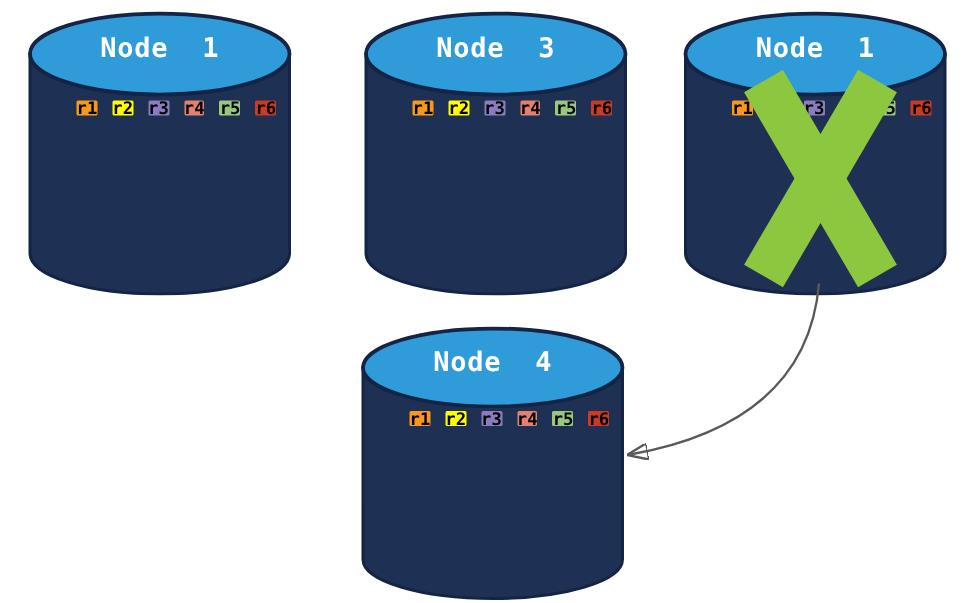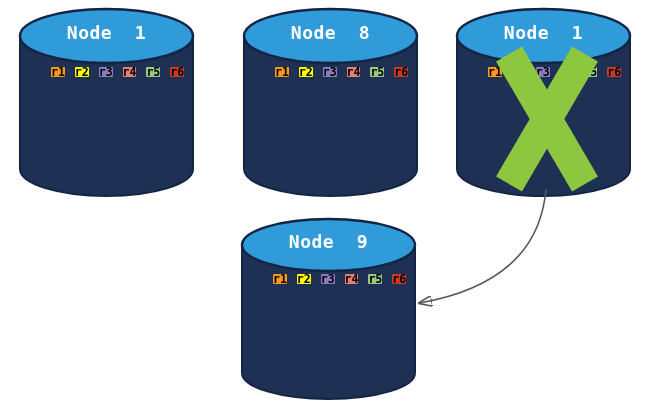--- a/index.html
+++ b/index.html
@@ -54,21 +54,21 @@
       <div class="row-bar" style="background: rgb(150, 200, 126);">r5</div>
       <div class="row-bar" style="background: rgb(203, 58, 34);">r6</div>
     </div>
 </div>
 
 <div class="node" style="left:242px;top:7px">
   <svg class="cyl" viewBox="0 0 177 190">
     <path class="body" d="M2,29 V162 A86.5,27 0 0 0 175,162 V29 Z"></path>
     <ellipse class="lid" cx="88.5" cy="29" rx="86.5" ry="27"></ellipse>
   </svg>
-  <div class="node-title">Node  8</div>
+  <div class="node-title">Node  3</div>
   <div class="rows">
       <div class="row-bar" style="background: rgb(248, 153, 29);">r1</div>
       <div class="row-bar" style="background: rgb(253, 253, 0);">r2</div>
       <div class="row-bar" style="background: rgb(139, 124, 192);">r3</div>
       <div class="row-bar" style="background: rgb(224, 129, 115);">r4</div>
       <div class="row-bar" style="background: rgb(150, 200, 126);">r5</div>
       <div class="row-bar" style="background: rgb(203, 58, 34);">r6</div>
     </div>
 </div>
 
@@ -86,21 +86,21 @@
       <div class="row-bar" style="background: rgb(150, 200, 126);">r5</div>
       <div class="row-bar" style="background: rgb(203, 58, 34);">r6</div>
     </div>
 </div>
 
 <div class="node short" style="left:240px;top:217px">
   <svg class="cyl" viewBox="0 0 177 183">
     <path class="body" d="M2,28 V156 A86.5,26 0 0 0 175,156 V28 Z"></path>
     <ellipse class="lid" cx="88.5" cy="28" rx="86.5" ry="26"></ellipse>
   </svg>
-  <div class="node-title">Node  9</div>
+  <div class="node-title">Node  4</div>
   <div class="rows">
       <div class="row-bar" style="background: rgb(248, 153, 29);">r1</div>
       <div class="row-bar" style="background: rgb(253, 253, 0);">r2</div>
       <div class="row-bar" style="background: rgb(139, 124, 192);">r3</div>
       <div class="row-bar" style="background: rgb(224, 129, 115);">r4</div>
       <div class="row-bar" style="background: rgb(150, 200, 126);">r5</div>
       <div class="row-bar" style="background: rgb(203, 58, 34);">r6</div>
     </div>
 </div>
 

